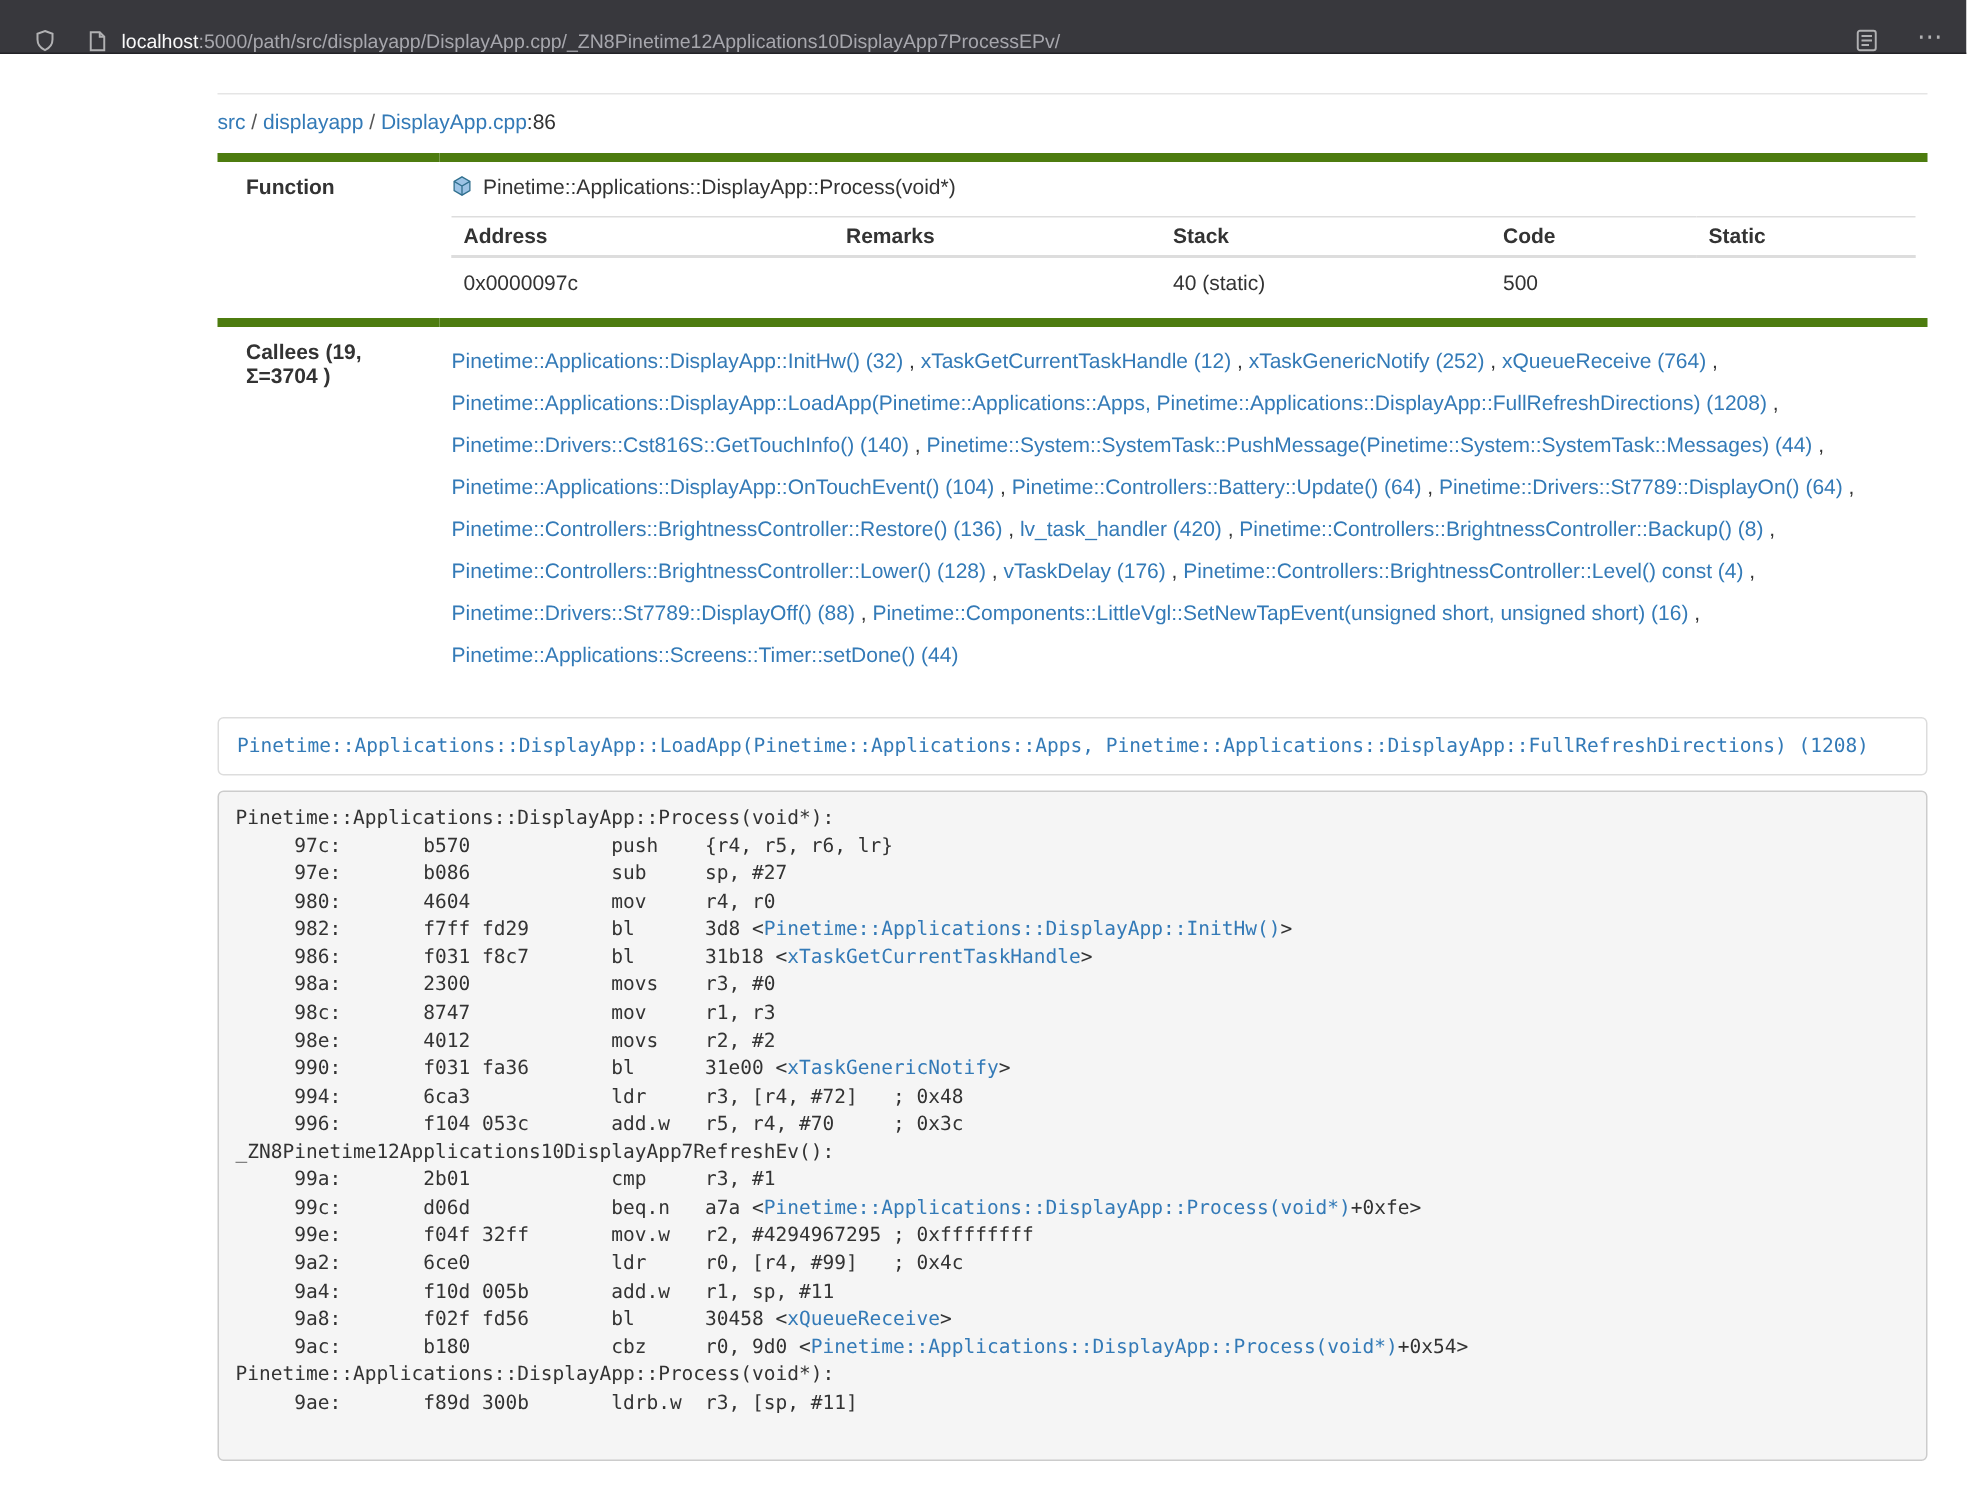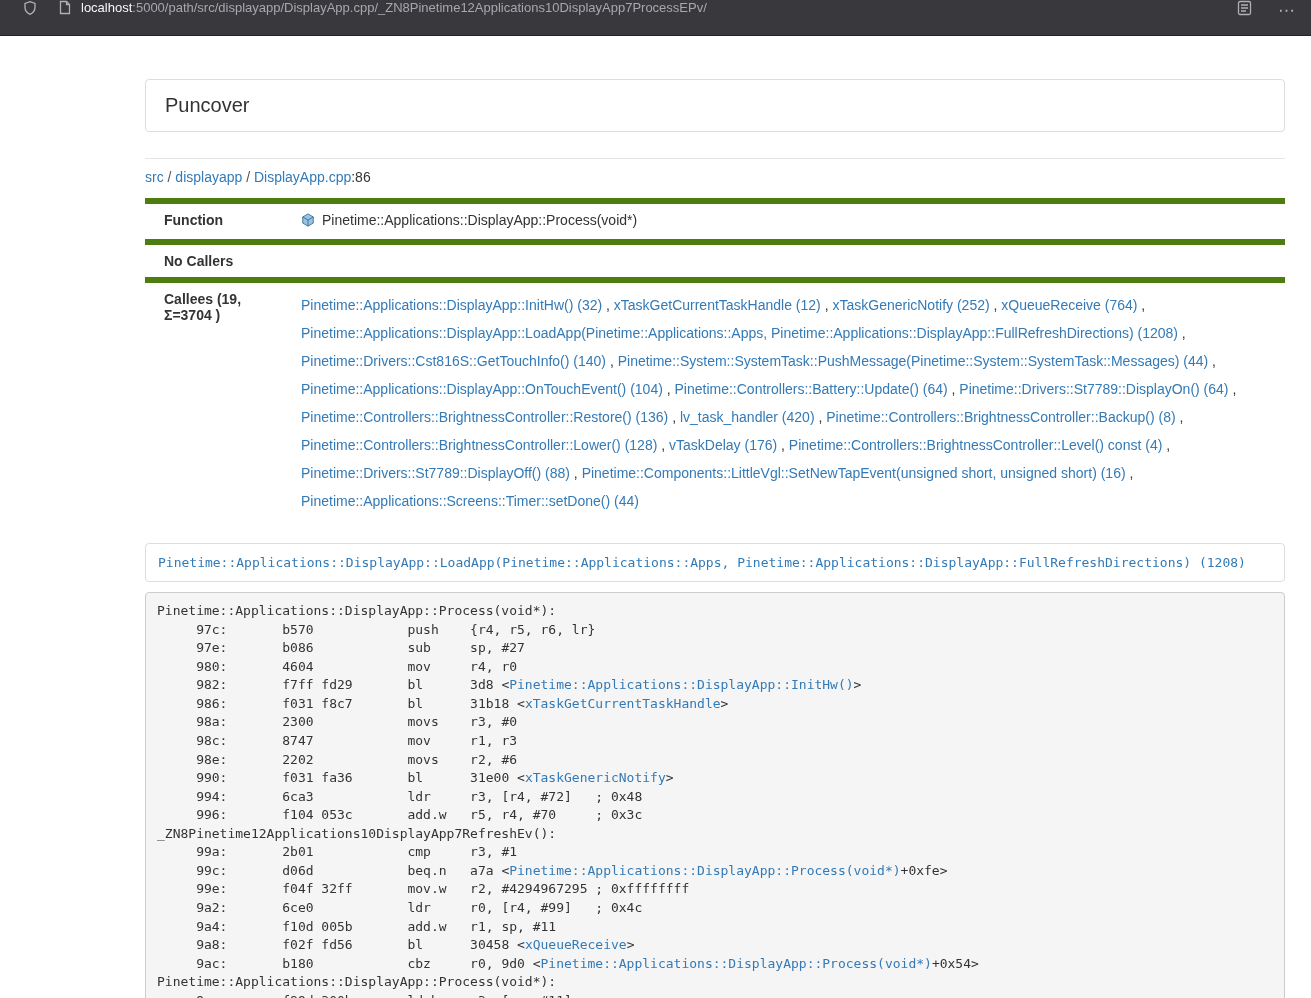--- a/index.html
+++ b/index.html
@@ -7,21 +7,21 @@
   body {
     width: 1311px; height: 998px; overflow: hidden;
     background: #fff; color: #333;
     font-family: "Liberation Sans", sans-serif; font-size: 14px;
   }
   a { color: #337ab7; text-decoration: none; cursor: pointer; }
 
   
   .chrome {
     height: 36px; background: #38383d; border-bottom: 1px solid #232327;
-    display: flex; align-items: flex-start;
+    display: flex; align-items: flex-end;
   }
   .chrome svg { display: block; }
   .shield { margin-left: 22px; }
   .pageicon { margin-left: 20px; margin-right: 9px; }
   .url { font-size: 13px; white-space: nowrap; overflow: hidden; flex: 1; }
   .url .host { color: #f9f9fa; }
   .url .rest { color: #a7a7ad; }
   .reader { margin-right: 26px; }
   .dots { color: #b1b1b3; font-size: 17px; margin-right: 14px; letter-spacing: 2px; user-select: none; }
 
@@ -93,67 +93,80 @@
     <svg width="15" height="16" viewBox="0 0 15 16">
       <rect x="1.5" y="1.5" width="12" height="13" rx="1.5" fill="none" stroke="#b1b1b3" stroke-width="1.3"></rect>
       <path d="M4 5 h7 M4 8 h7 M4 11 h5" stroke="#b1b1b3" stroke-width="1.3" fill="none"></path>
     </svg>
   </span>
   <span class="dots">⋯</span>
 </div>
 
 <div class="container">
 
-  <div class="panel">
-    <span>Puncover</span>
-  </div>
 
   <hr class="divider">
 
   <div class="breadcrumb"><a href="#">src</a><span class="sep"> / </span><a href="#">displayapp</a><span class="sep"> / </span><a href="#">DisplayApp.cpp</a><span>:86</span></div>
 
   <table class="main">
     <tbody>
       <tr>
         <th class="rowlabel">Function</th>
         <td>
           <div class="func-line">
             <span class="sym-icon">
               <svg width="14" height="14" viewBox="0 0 16 16">
                 <path d="M8 1 L14 4.5 V11.5 L8 15 L2 11.5 V4.5 Z" fill="#9cc3e5" stroke="#31708f" stroke-width="1"></path>
                 <path d="M2 4.5 L8 8 L14 4.5 M8 8 V15" fill="none" stroke="#31708f" stroke-width="1"></path>
               </svg>
             </span><span>Pinetime::Applications::DisplayApp::Process(void*)</span>
           </div>
+          <table class="inner">
+            <thead>
+              <tr>
+                  <th>Address</th>
+                  <th>Remarks</th>
+                  <th>Stack</th>
+                  <th>Code</th>
+                  <th>Static</th>
+                </tr>
+            </thead>
+            <tbody>
+              <tr>
+                  <td>0x0000097c</td>
+                  <td></td>
+                  <td>40 (static)</td>
+                  <td>500</td>
+                  <td></td>
+                </tr>
+            </tbody>
+          </table>
         </td>
-      </tr>
-      <tr>
-        <th class="rowlabel">No Callers</th>
-        <td></td>
       </tr>
       <tr>
         <th class="rowlabel">Callees (19, Σ=3704 )</th>
         <td class="callees"><a href="#">Pinetime::Applications::DisplayApp::InitHw() (32)</a> , <a href="#">xTaskGetCurrentTaskHandle (12)</a> , <a href="#">xTaskGenericNotify (252)</a> , <a href="#">xQueueReceive (764)</a> , <a href="#">Pinetime::Applications::DisplayApp::LoadApp(Pinetime::Applications::Apps, Pinetime::Applications::DisplayApp::FullRefreshDirections) (1208)</a> , <a href="#">Pinetime::Drivers::Cst816S::GetTouchInfo() (140)</a> , <a href="#">Pinetime::System::SystemTask::PushMessage(Pinetime::System::SystemTask::Messages) (44)</a> , <a href="#">Pinetime::Applications::DisplayApp::OnTouchEvent() (104)</a> , <a href="#">Pinetime::Controllers::Battery::Update() (64)</a> , <a href="#">Pinetime::Drivers::St7789::DisplayOn() (64)</a> , <a href="#">Pinetime::Controllers::BrightnessController::Restore() (136)</a> , <a href="#">lv_task_handler (420)</a> , <a href="#">Pinetime::Controllers::BrightnessController::Backup() (8)</a> , <a href="#">Pinetime::Controllers::BrightnessController::Lower() (128)</a> , <a href="#">vTaskDelay (176)</a> , <a href="#">Pinetime::Controllers::BrightnessController::Level() const (4)</a> , <a href="#">Pinetime::Drivers::St7789::DisplayOff() (88)</a> , <a href="#">Pinetime::Components::LittleVgl::SetNewTapEvent(unsigned short, unsigned short) (16)</a> , <a href="#">Pinetime::Applications::Screens::Timer::setDone() (44)</a></td>
       </tr>
     </tbody>
   </table>
 
   <div class="selected-box">
     <a href="#">Pinetime::Applications::DisplayApp::LoadApp(Pinetime::Applications::Apps, Pinetime::Applications::DisplayApp::FullRefreshDirections) (1208)</a>
   </div>
 
   <pre class="disasm"><span>Pinetime::Applications::DisplayApp::Process(void*):</span>
 <span>     97c:	b570      	push	{r4, r5, r6, lr}</span>
 <span>     97e:	b086      	sub	sp, #27</span>
 <span>     980:	4604      	mov	r4, r0</span>
 <span>     982:	f7ff fd29 	bl	3d8 &lt;<a href="#">Pinetime::Applications::DisplayApp::InitHw()</a>&gt;</span>
 <span>     986:	f031 f8c7 	bl	31b18 &lt;<a href="#">xTaskGetCurrentTaskHandle</a>&gt;</span>
 <span>     98a:	2300      	movs	r3, #0</span>
 <span>     98c:	8747      	mov	r1, r3</span>
-<span>     98e:	2202      	movs	r2, #6</span>
+<span>     98e:	4012      	movs	r2, #2</span>
 <span>     990:	f031 fa36 	bl	31e00 &lt;<a href="#">xTaskGenericNotify</a>&gt;</span>
 <span>     994:	6ca3      	ldr	r3, [r4, #72]	; 0x48</span>
 <span>     996:	f104 053c 	add.w	r5, r4, #70	; 0x3c</span>
 <span>_ZN8Pinetime12Applications10DisplayApp7RefreshEv():</span>
 <span>     99a:	2b01      	cmp	r3, #1</span>
 <span>     99c:	d06d      	beq.n	a7a &lt;<a href="#">Pinetime::Applications::DisplayApp::Process(void*)</a>+0xfe&gt;</span>
 <span>     99e:	f04f 32ff 	mov.w	r2, #4294967295	; 0xffffffff</span>
 <span>     9a2:	6ce0      	ldr	r0, [r4, #99]	; 0x4c</span>
 <span>     9a4:	f10d 005b 	add.w	r1, sp, #11</span>
 <span>     9a8:	f02f fd56 	bl	30458 &lt;<a href="#">xQueueReceive</a>&gt;</span>

